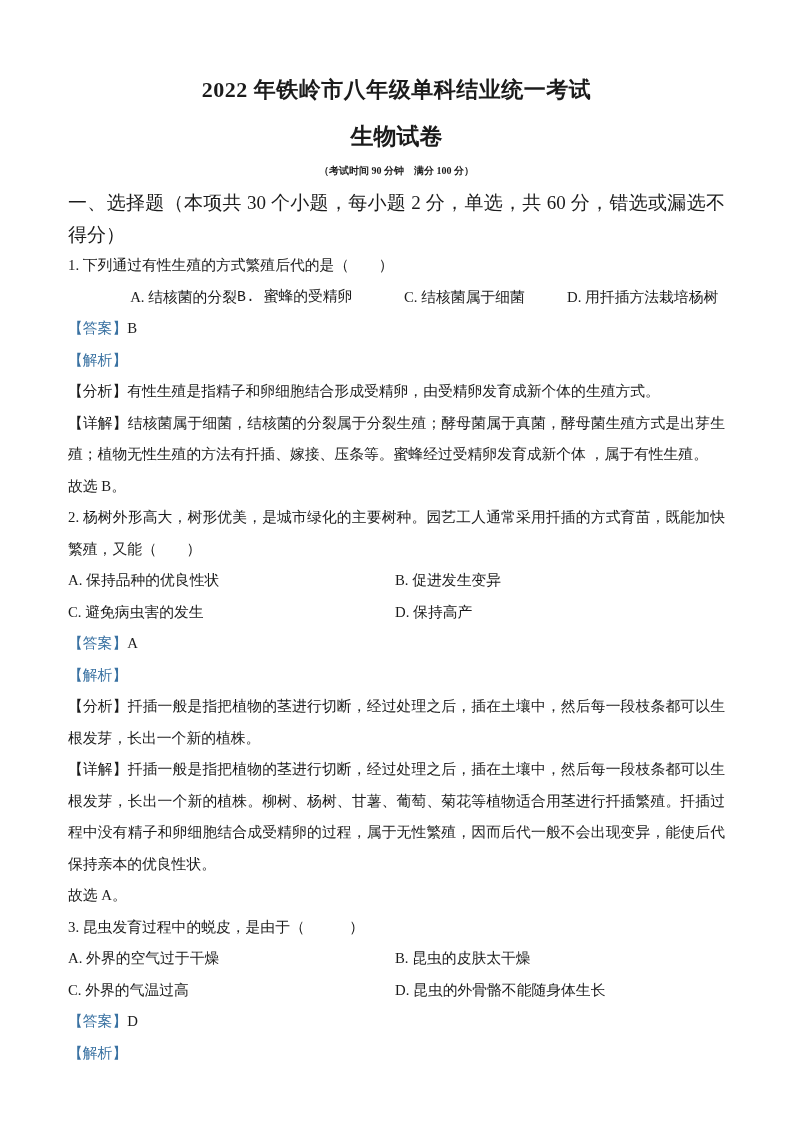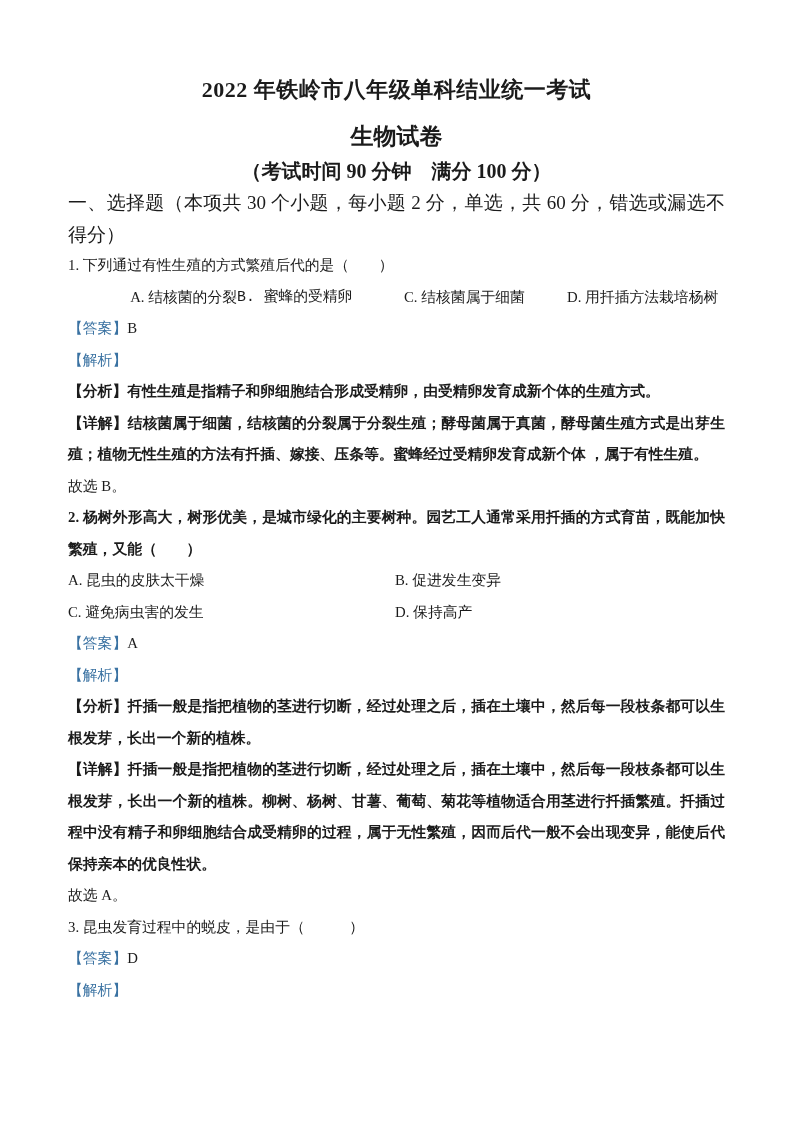--- a/index.html
+++ b/index.html
@@ -26,34 +26,34 @@
   }
   .doc-subtitle {
     text-align: center;
     font-size: 23px;
     font-weight: bold;
     line-height: 29px;
     margin-bottom: 7px;
   }
   .exam-info {
     text-align: center;
-    font-size: 20px;
+    font-size: 10px;
     font-weight: bold;
     line-height: 26px;
     margin-bottom: 3px;
   }
   .section-heading {
     font-size: 19px;
     font-weight: normal;
     line-height: 31.5px;
     text-align: justify;
   }
   .question { font-size: 14.8px; }
   .line, .para { line-height: 31.5px; font-size: 14.8px; }
-  .para { text-align: justify; text-justify: inter-ideograph; font-weight: bold; }
+  .para { text-align: justify; text-justify: inter-ideograph; }
   .opt-row4 { display: flex; line-height: 31.5px; }
   .opt-row4 .opt:nth-child(1) { width: 169px; text-align: right; }
   .opt-row4 .opt:nth-child(2) { width: 167px; font-family: Liberation Mono, monospace; }
   .opt-row4 .opt:nth-child(3) { width: 163px; }
   .opt-grid2 {
     display: grid;
     grid-template-columns: 327px 1fr;
     line-height: 31.5px;
   }
   .blue-label { color: var(--accent); text-align: right; }
@@ -84,38 +84,44 @@
       <span class="blue-label">【解析】</span>
     </div>
     <div class="para">【分析】有性生殖是指精子和卵细胞结合形成受精卵，由受精卵发育成新个体的生殖方式。</div>
     <div class="para">【详解】结核菌属于细菌，结核菌的分裂属于分裂生殖；酵母菌属于真菌，酵母菌生殖方式是出芽生殖；植物无性生殖的方法有扦插、嫁接、压条等。蜜蜂经过受精卵发育成新个体 ，属于有性生殖。</div>
     <div class="line">故选 B。</div>
   </div>
 
   <div class="question">
     <div class="para">2. 杨树外形高大，树形优美，是城市绿化的主要树种。园艺工人通常采用扦插的方式育苗，既能加快繁殖，又能（　　）</div>
     <div class="opt-grid2">
-      <span class="opt">A. 昆虫的皮肤太干燥</span>
+      <span class="opt">A. 保持品种的优良性状</span>
       <span class="opt">B. 促进发生变异</span>
       <span class="opt">C. 避免病虫害的发生</span>
       <span class="opt">D. 保持高产</span>
     </div>
     <div class="line">
       <span class="blue-label">【答案】</span><span class="answer-letter">A</span>
     </div>
     <div class="line">
       <span class="blue-label">【解析】</span>
     </div>
     <div class="para">【分析】扦插一般是指把植物的茎进行切断，经过处理之后，插在土壤中，然后每一段枝条都可以生根发芽，长出一个新的植株。</div>
     <div class="para">【详解】扦插一般是指把植物的茎进行切断，经过处理之后，插在土壤中，然后每一段枝条都可以生根发芽，长出一个新的植株。柳树、杨树、甘薯、葡萄、菊花等植物适合用茎进行扦插繁殖。扦插过程中没有精子和卵细胞结合成受精卵的过程，属于无性繁殖，因而后代一般不会出现变异，能使后代保持亲本的优良性状。</div>
     <div class="line">故选 A。</div>
   </div>
 
   <div class="question">
     <div class="line">3. 昆虫发育过程中的蜕皮，是由于（　　　）</div>
+    <div class="opt-grid2">
+      <span class="opt">A. 外界的空气过于干燥</span>
+      <span class="opt">B. 昆虫的皮肤太干燥</span>
+      <span class="opt">C. 外界的气温过高</span>
+      <span class="opt">D. 昆虫的外骨骼不能随身体生长</span>
+    </div>
     <div class="line">
       <span class="blue-label">【答案】</span><span class="answer-letter">D</span>
     </div>
     <div class="line">
       <span class="blue-label">【解析】</span>
     </div>
   </div>
 
 </div>
 

